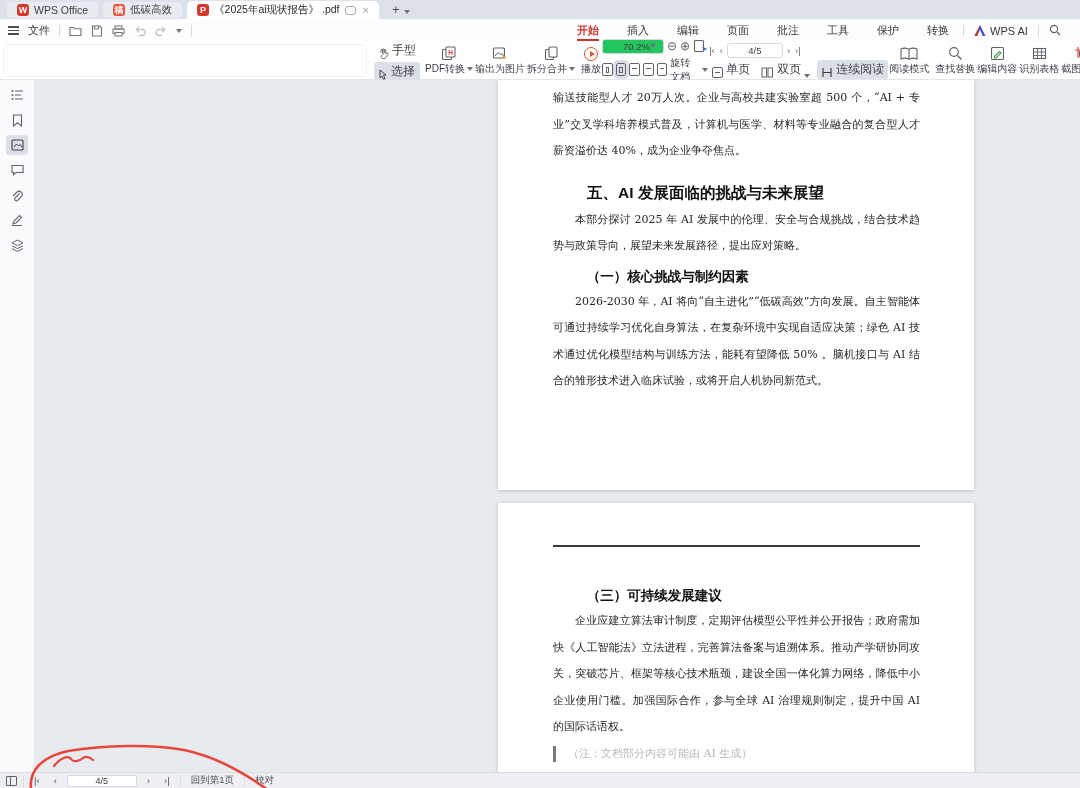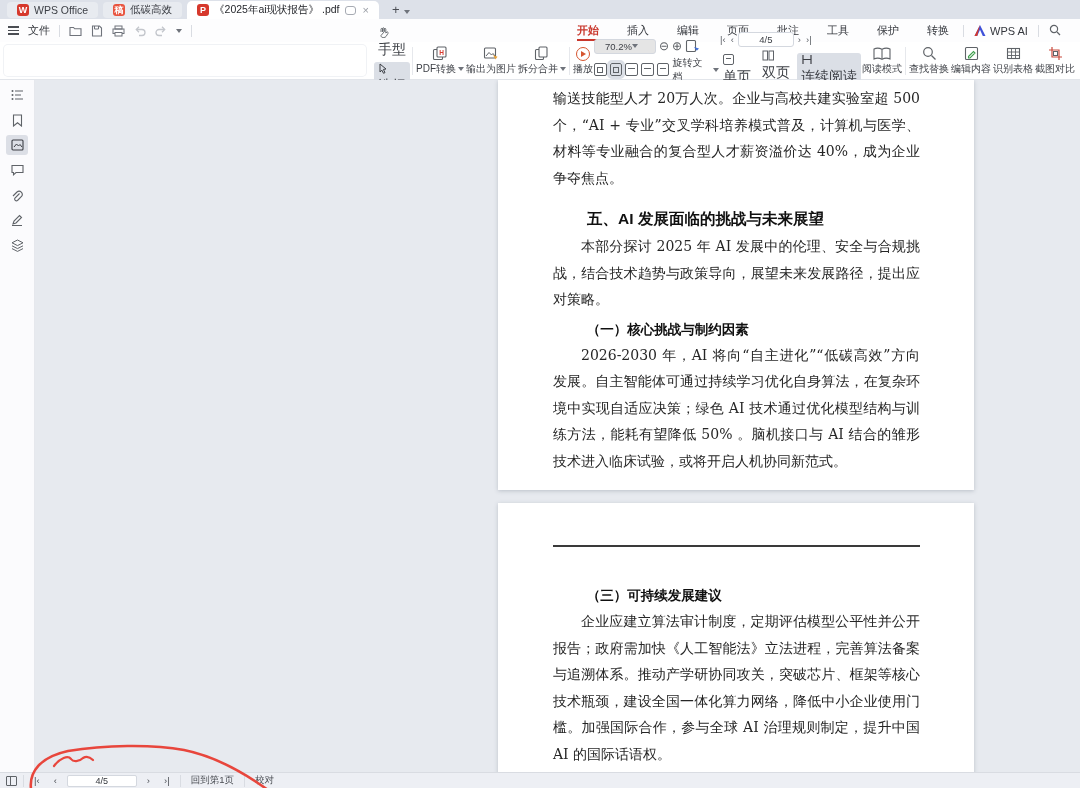--- a/index.html
+++ b/index.html
@@ -40,27 +40,27 @@
   
   .toolbar { position:absolute; top:42px; left:0; width:1080px; height:38px; background:#ffffff; border-bottom:1px solid #e2e5ea; }
   .tb-emptybox { position:absolute; left:4px; top:3px; width:362px; height:31px; border-radius:4px;
     box-shadow:0 0 0 1px #f0f2f5; background:#fff; }
   .tb-content { position:absolute; left:374px; right:4px; top:0; height:38px;
     display:flex; align-items:stretch; justify-content:space-between; }
   .tb-divider { width:1px; background:#e6e8ec; margin:5px 2px; }
   .tb-col { display:flex; flex-direction:column; justify-content:center; align-items:center; gap:1px; padding:2px 1px; }
   .tb-col .lbl { font-size:10px; color:#3c3f45; white-space:nowrap; display:flex; align-items:center; gap:2px; }
   .tb-stack { display:flex; flex-direction:column; justify-content:center; gap:2px; }
-  .tb-mini { display:flex; align-items:flex-start; gap:3px; font-size:14px; color:#3c3f45;
-    padding:1px 4px; border-radius:3px; white-space:nowrap;flex-direction:column; }
+  .tb-mini { display:flex; align-items:flex-end; gap:3px; font-size:12px; color:#3c3f45;
+    padding:1px 4px; border-radius:3px; white-space:nowrap; }
   .tb-mini.selected { background:#dbdfe6; }
   .tb-row2 { display:flex; flex-direction:column; gap:2px; justify-content:center; }
   .tb-hrow { display:flex; align-items:center; gap:3px; }
   .zoombox { width:62px; height:15px; border:1px solid #d4d8df; border-radius:3px; font-size:9.5px;
-    color:#3c3f45; display:flex; align-items:center; justify-content:flex-start; padding:0 10px; background:#e5e5e5; }
+    color:#3c3f45; display:flex; align-items:center; justify-content:flex-start; padding:0 20px; background:#22c55e; }
   .navbox { width:56px; height:15px; border:1px solid #d4d8df; border-radius:3px; font-size:9.5px;
     color:#3c3f45; display:flex; align-items:center; justify-content:center; background:#fff; }
   .navarrow { font-size:9.5px; color:#5c6066; padding:0 1px; }
   .boxicon { width:13px; height:13px; border:1.2px solid #5f6368; border-radius:2px; position:relative; display:inline-block; }
   .boxicon.sel { outline:3px solid #dbdfe6; background:#dbdfe6; }
   .boxicon .inner { position:absolute; left:2.5px; right:2.5px; top:2.5px; bottom:2.5px; border:1px solid #5f6368; }
   .boxicon .hline { position:absolute; left:2px; right:2px; top:3.5px; height:1px; background:#5f6368; }
   .playcirc { width:14px; height:14px; border:1.4px solid #d6552f; border-radius:50%; position:relative; }
   .playcirc::after { content:""; position:absolute; left:4.5px; top:3px; width:0; height:0;
     border-left:5px solid #d6552f; border-top:3.5px solid transparent; border-bottom:3.5px solid transparent; }
@@ -69,21 +69,21 @@
   .sidebar { position:absolute; left:0; top:80px; width:35px; height:692px; background:#fbfbfd; border-right:1px solid #e6e8ed; }
   .side-icon { width:22px; height:20px; margin:5px auto 3px; display:flex; align-items:center; justify-content:center; border-radius:3px; }
   .side-icon.selected { background:#dcdfe6; }
   .side-icon svg { display:block; }
   
   .docarea { position:absolute; left:35px; top:80px; width:1045px; height:692px; background:#e7eaef; overflow:hidden; }
   .page { position:absolute; left:463px; width:476px; background:#ffffff; box-shadow:0 1px 4px rgba(60,70,90,.25); }
   .page1 { top:0px; height:410px; }
   .page2 { top:423px; height:349px; }
   .pagepad { padding:5px 54px 0 55px; }
-  .doc-p { font-family:"DejaVu Serif", serif; font-size:14px; line-height:26.5px;
+  .doc-p { font-family:"DejaVu Serif", serif; font-size:11px; line-height:26.5px;
     color:#262626; text-align:justify; margin:0; text-indent:2em; }
   .doc-p.cont { text-indent:0; }
   .doc-h1 { font-family:"Liberation Sans", sans-serif; font-size:15.5px; font-weight:bold;
     color:#101010; margin:18px 0 3px; text-indent:2.2em; }
   .doc-h2 { font-family:"Liberation Sans", sans-serif; font-size:13.5px; font-weight:bold;
     color:#101010; margin:8px 0 3px; text-indent:2.5em; }
   .page2 .rule { margin:37px 0 0 0; border:none; border-top:2px solid #3a3a3a; width:367px; }
   .page2 .doc-h2 { margin-top:40px; }
   .doc-note { display:flex; align-items:center; margin-top:5px; }
   .doc-note .bar { width:3px; height:16px; background:#7a7a7a; margin-right:12px; }

